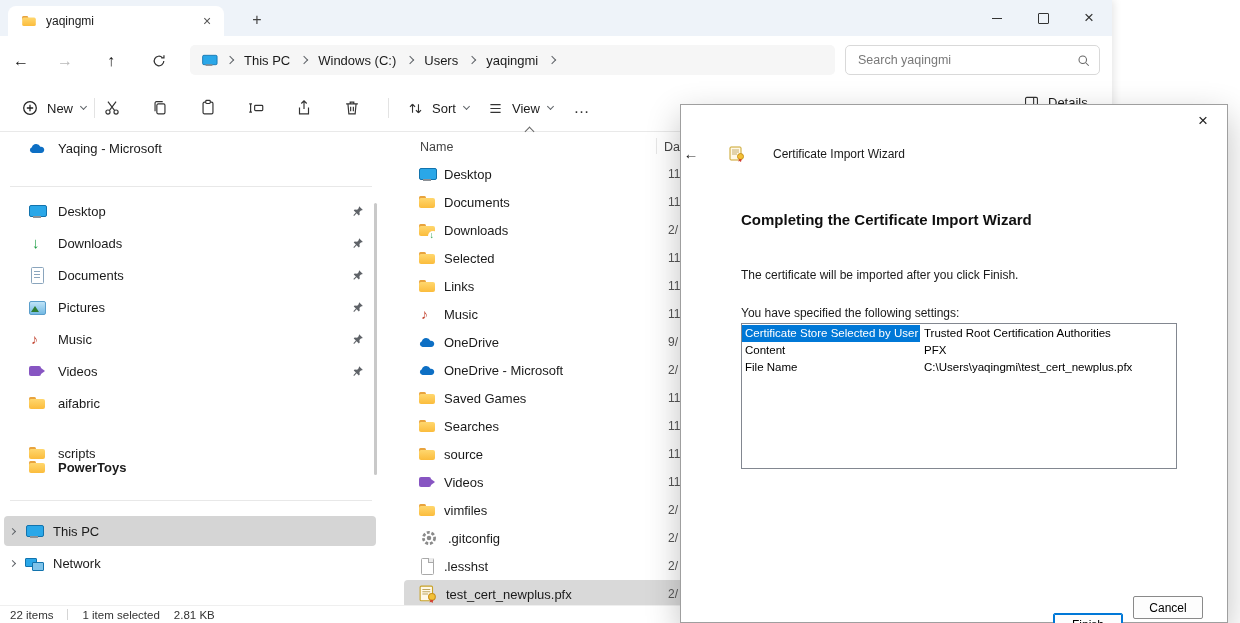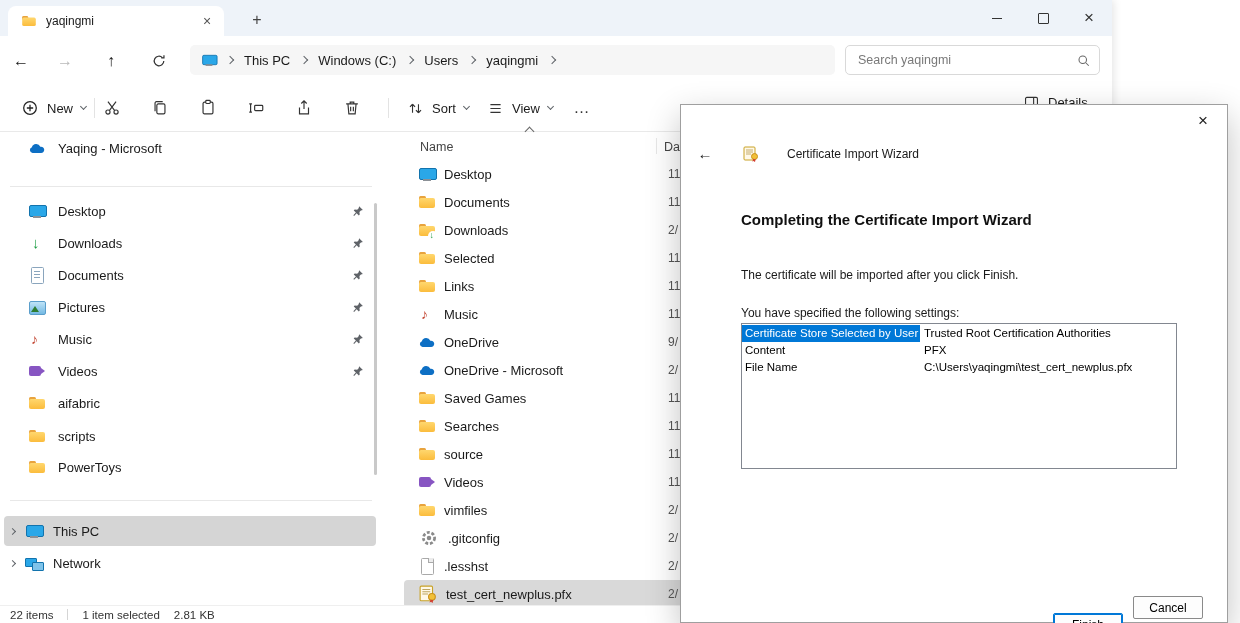--- a/index.html
+++ b/index.html
@@ -90,21 +90,21 @@
   .ic-file::before { content:""; position:absolute; left:3px; top:1px; width:11px; height:15px; background:#fff; border:1px solid #a9a9a9; border-radius:1.5px; }
   .ic-file::after { content:""; position:absolute; left:10px; top:1px; width:4px; height:4px; background:#ececec; border-left:1px solid #a9a9a9; border-bottom:1px solid #a9a9a9; }
   .ic-network::before { content:""; position:absolute; left:0; top:4px; width:10px; height:7px; background:#2aa7e8; border:1px solid #1273ad; border-radius:1px; }
   .ic-network::after { content:""; position:absolute; left:7px; top:8px; width:10px; height:7px; background:#7ec3ea; border:1px solid #1273ad; border-radius:1px; }
   .icon.sm { transform:scale(.85); }
 
   
   .dialog { position:absolute; left:680px; top:104px; width:548px; height:519px; background:#fff; border:1px solid #9f9f9f; box-shadow:0 12px 32px rgba(0,0,0,.24); z-index:10; font-size:12px; }
   .dlg-close { position:absolute; right:2px; top:2px; width:44px; height:28px; display:flex; align-items:center; justify-content:center; }
   .dlg-close::before { content:"\00D7"; font-size:17px; color:#222; }
-  .dlg-header { position:absolute; left:0; top:34px; height:30px; display:flex; align-items:center; gap:28px; padding-left:14px; }
+  .dlg-header { position:absolute; left:0; top:34px; height:30px; display:flex; align-items:center; gap:28px; padding-left:0; }
   .dlg-back { width:20px; height:20px; text-align:center; line-height:20px; font-size:15px; color:#1a1a1a; }
   .dlg-back::before { content:"\2190"; }
   .dlg-title { font-size:12px; color:#1a1a1a; }
   .dlg-heading { position:absolute; left:60px; top:106px; font-size:15px; font-weight:700; color:#101010; }
   .dlg-body { position:absolute; left:60px; top:163px; font-size:12px; color:#1a1a1a; }
   .dlg-settings-label { position:absolute; left:60px; top:201px; font-size:12px; color:#1a1a1a; }
   .dlg-listbox { position:absolute; left:60px; top:218px; width:436px; height:146px; border:1px solid #828790; background:#fff; overflow:hidden; padding-top:1px; }
   .dlg-listrow { display:flex; height:17px; line-height:17px; font-size:11.5px; }
   .dlg-key { width:178px; flex:none; padding-left:3px; white-space:nowrap; overflow:hidden; color:#000; }
   .dlg-key.hl { background:#0078d7; color:#fff; }
@@ -309,25 +309,25 @@
         <span class="icon ic-video"></span>
         <span>Videos</span>
         <svg class="pin" width="12" height="12" viewBox="0 0 16 16">
             <path d="M9.5 1.5l5 5-2.6.9-2 2 .4 3.4-1.2 1.2-2.9-2.9-3.4 3.4-1-1 3.4-3.4L2.3 7.2l1.2-1.2 3.4.4 2-2z" fill="#5f6368"></path>
           </svg>
       </div>
       <div class="side-item" style="top:255px;">
         <span class="icon ic-folder"></span>
         <span>aifabric</span>
       </div>
-      <div class="side-item" style="top:288px;">
+      <div class="side-item" style="top:305px;">
         <span class="icon ic-folder"></span>
         <span>scripts</span>
       </div>
-      <div class="side-item" style="top:319px;">
+      <div class="side-item" style="top:319px;font-weight:bold;">
         <span class="icon ic-folder"></span>
         <span>PowerToys</span>
       </div>
 
       <div class="side-sep" style="top:367px;"></div>
 
       <div class="side-item tree selected" style="top:383px;">
         <span class="chev r sm"></span>
         <span class="icon ic-monitor"></span>
         <span>This PC</span>

